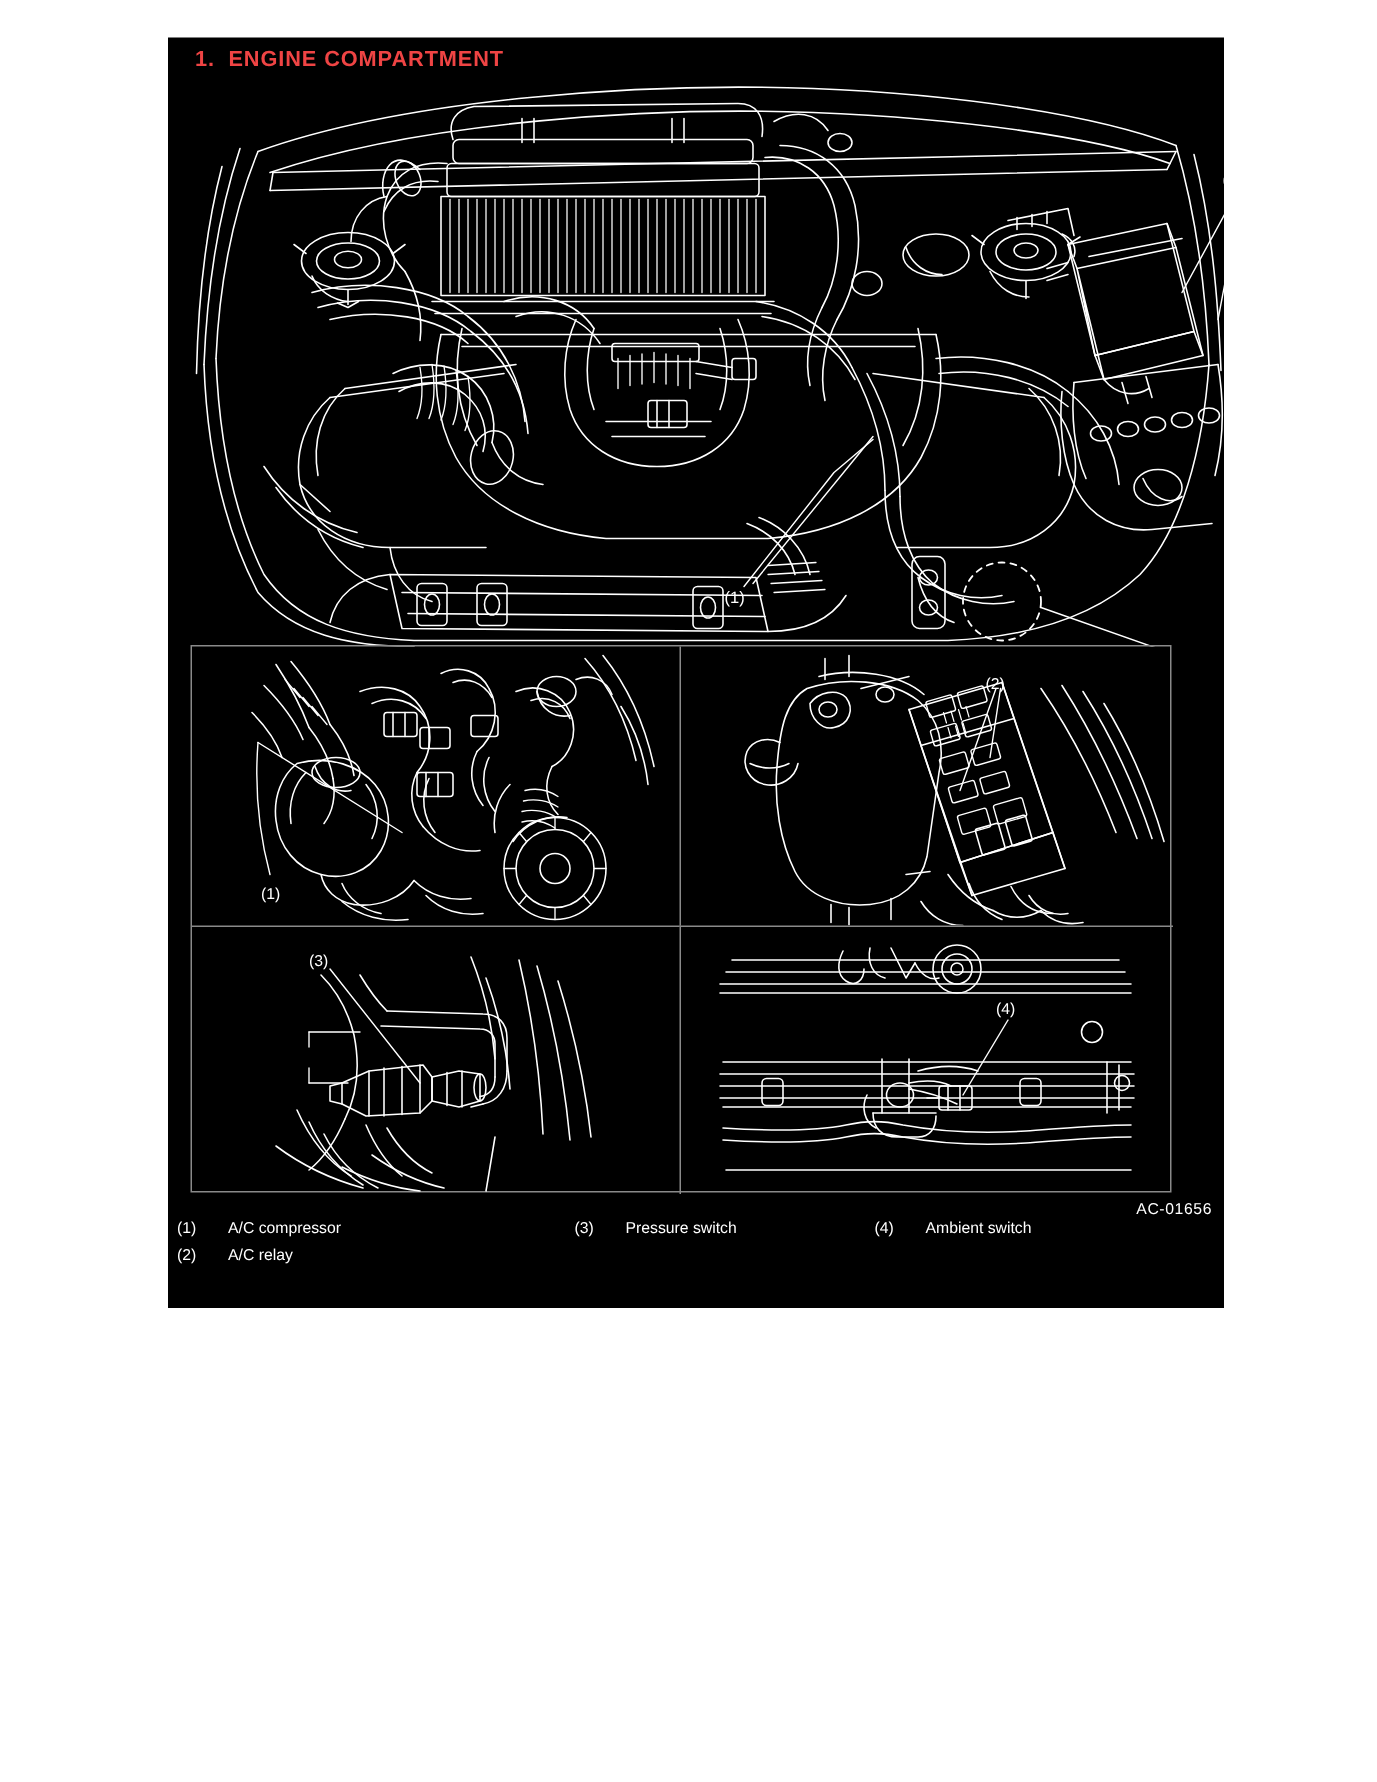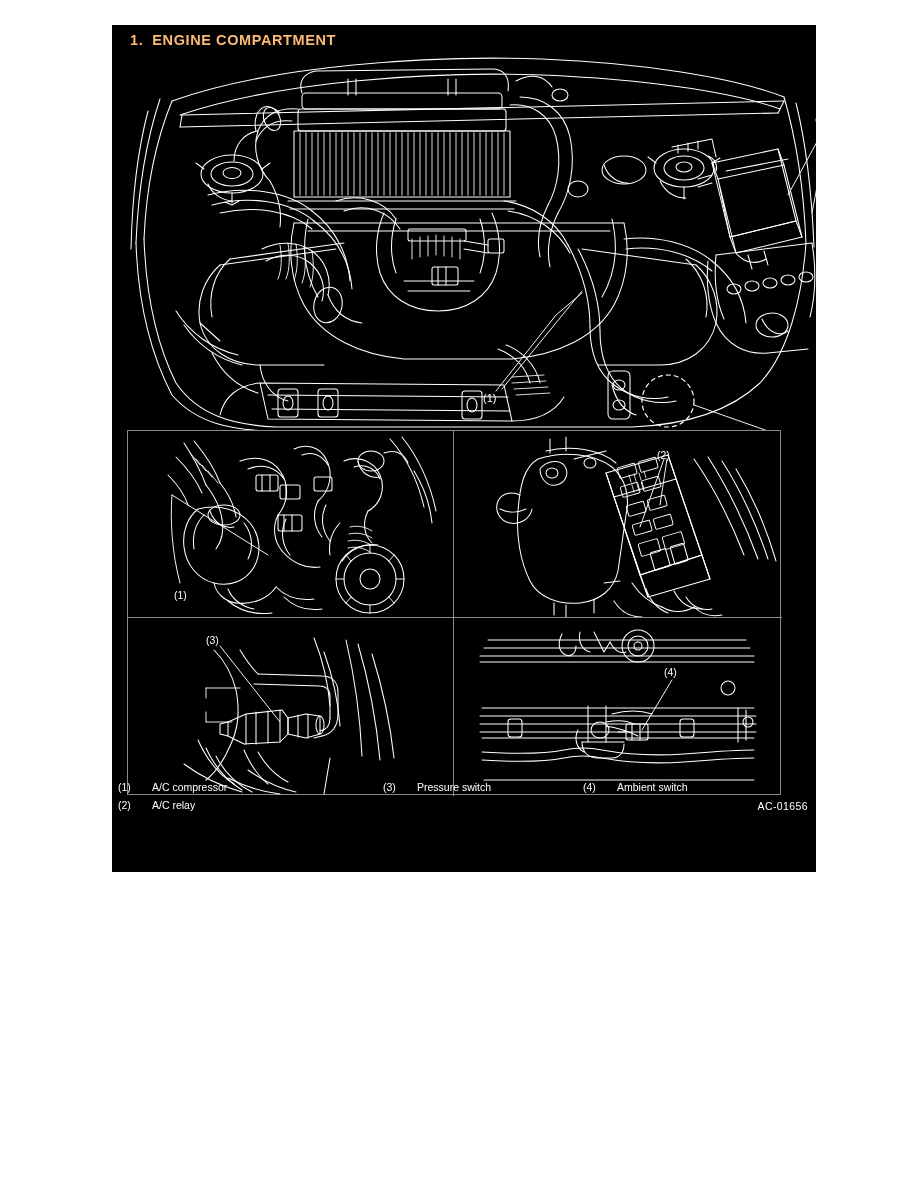--- a/index.html
+++ b/index.html
@@ -35,21 +35,21 @@
     color: #ffffff;
   }
 
   #section-title {
     position: absolute;
     left: 18px;
     top: 7px;
     font-size: 14.5px;
     font-weight: bold;
     letter-spacing: 0.6px;
-    color: #fdba74;
+    color: #ef4444;
     white-space: nowrap;
   }
   #section-title .num {
     margin-right: 9px;
   }
 
   
   #main-illustration {
     position: absolute;
     left: 0px;
@@ -88,21 +88,21 @@
     font-size: 10.5px;
     letter-spacing: 0.4px;
     color: #ffffff;
     white-space: nowrap;
   }
 
   
   #legend {
     position: absolute;
     left: 0px;
-    top: 756px;
+    top: 788px;
     width: 704px;
     height: 44px;
     padding-left: 12px;
   }
   .legend-item {
     position: absolute;
     font-size: 10.5px;
     color: #ffffff;
     white-space: nowrap;
   }

